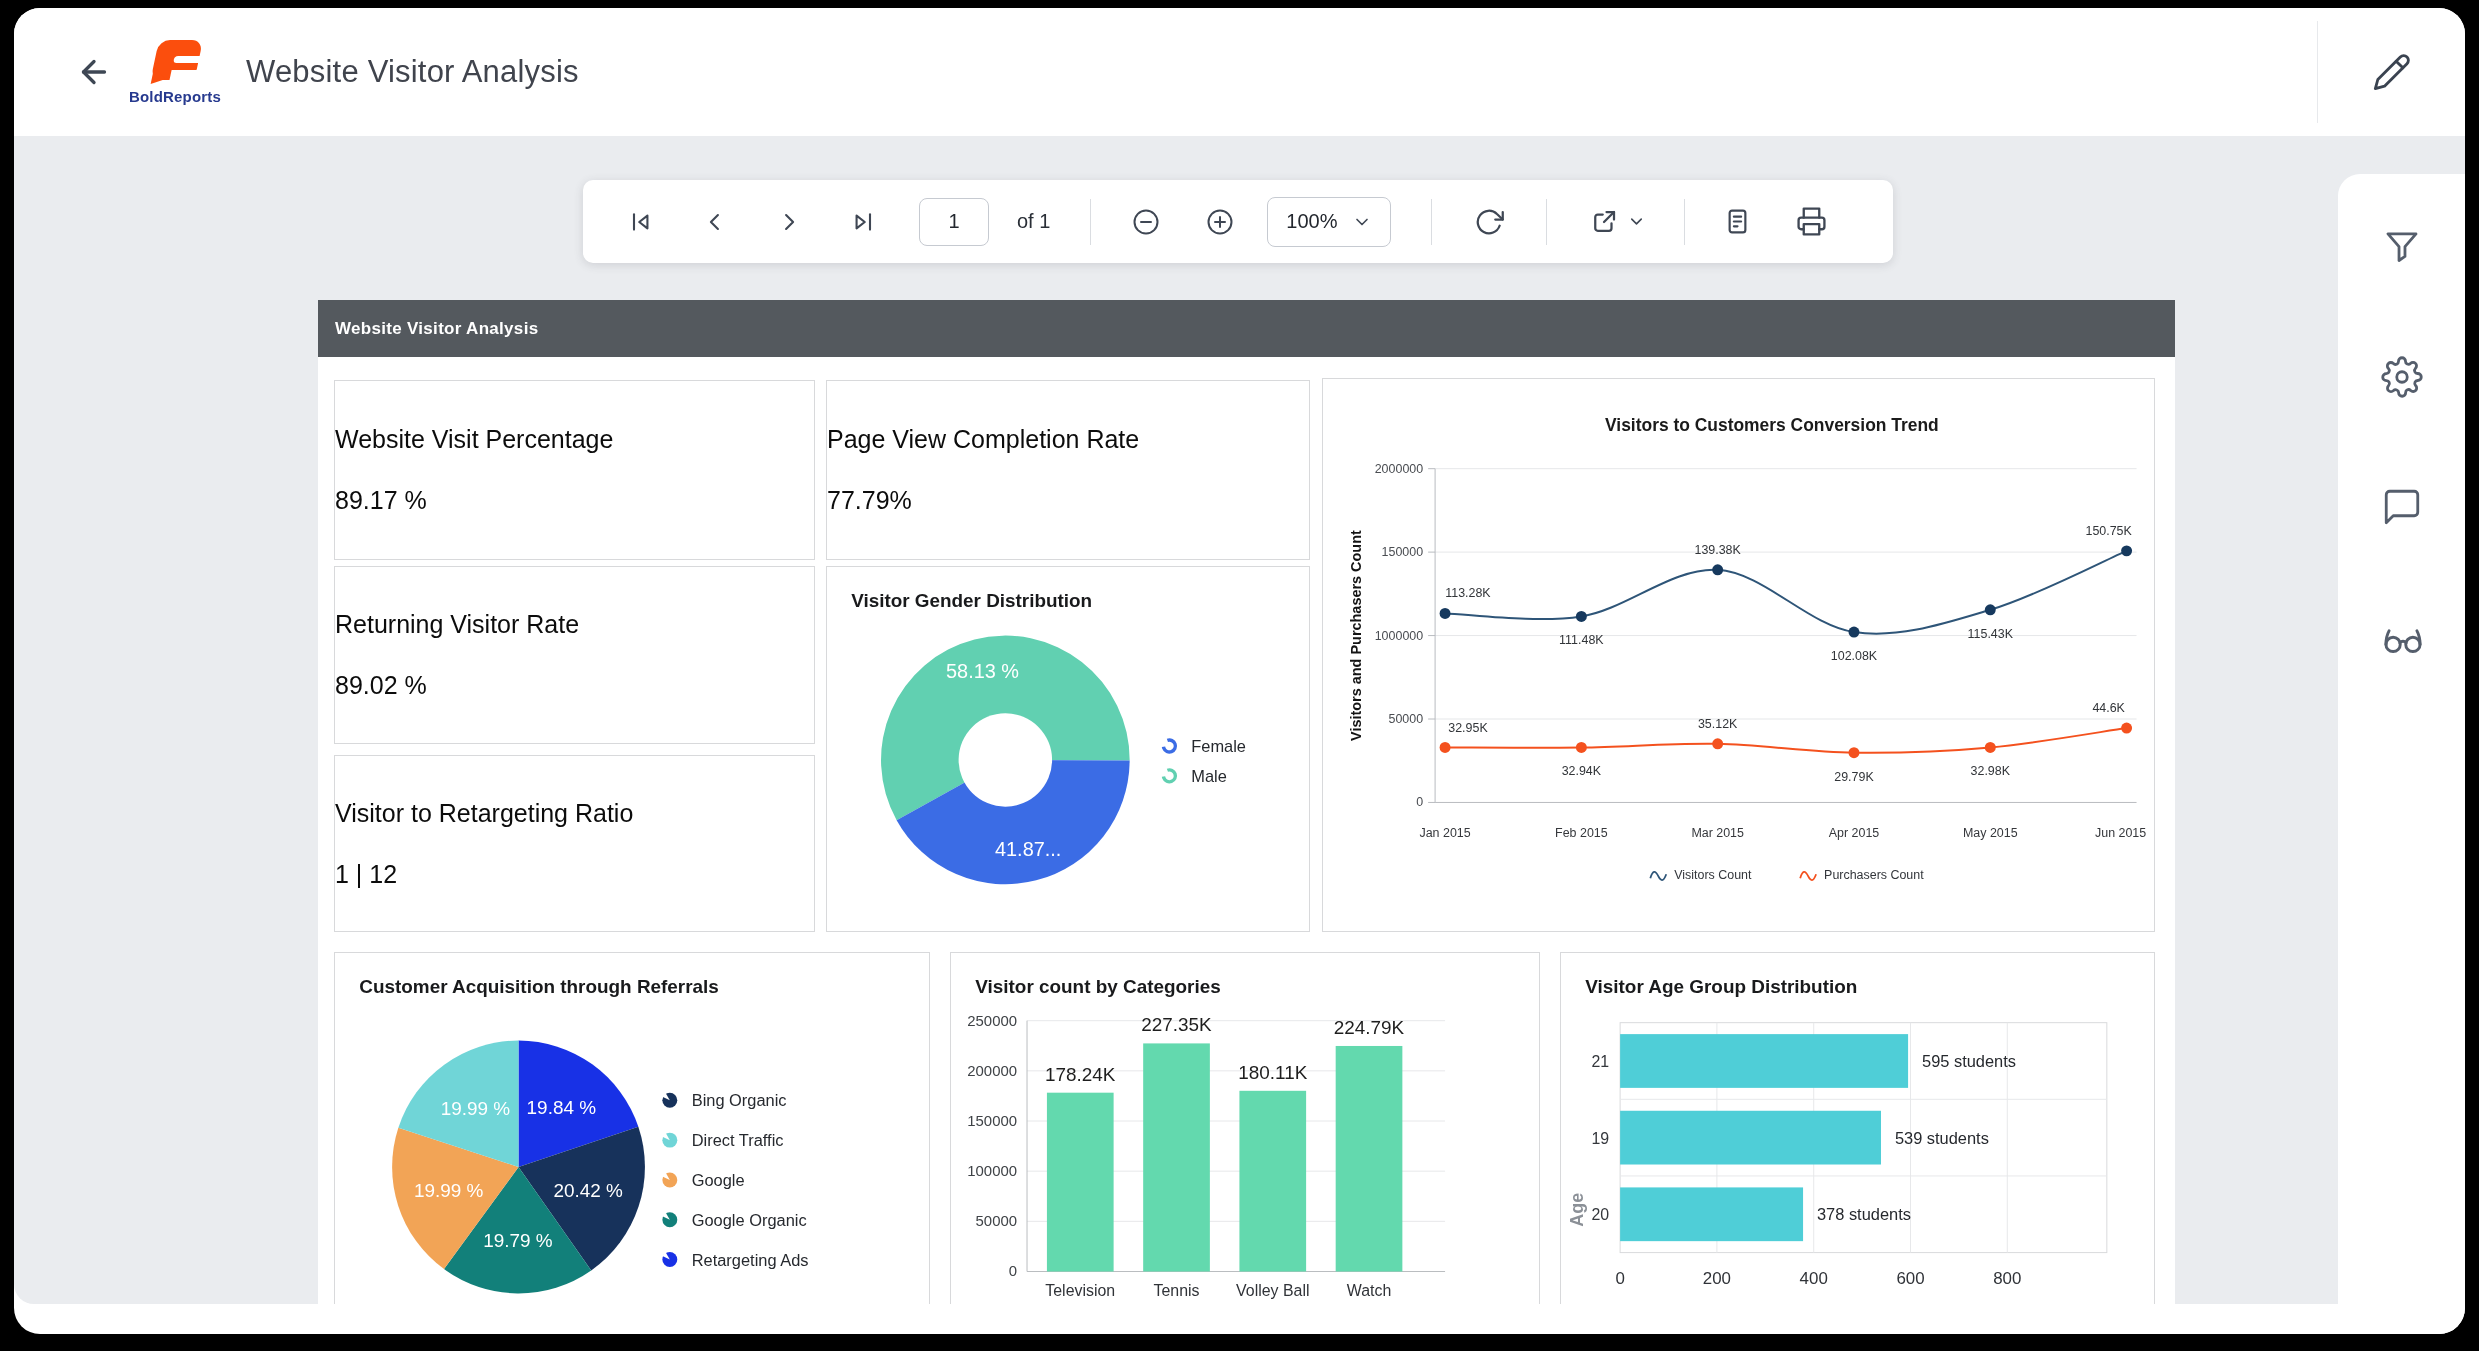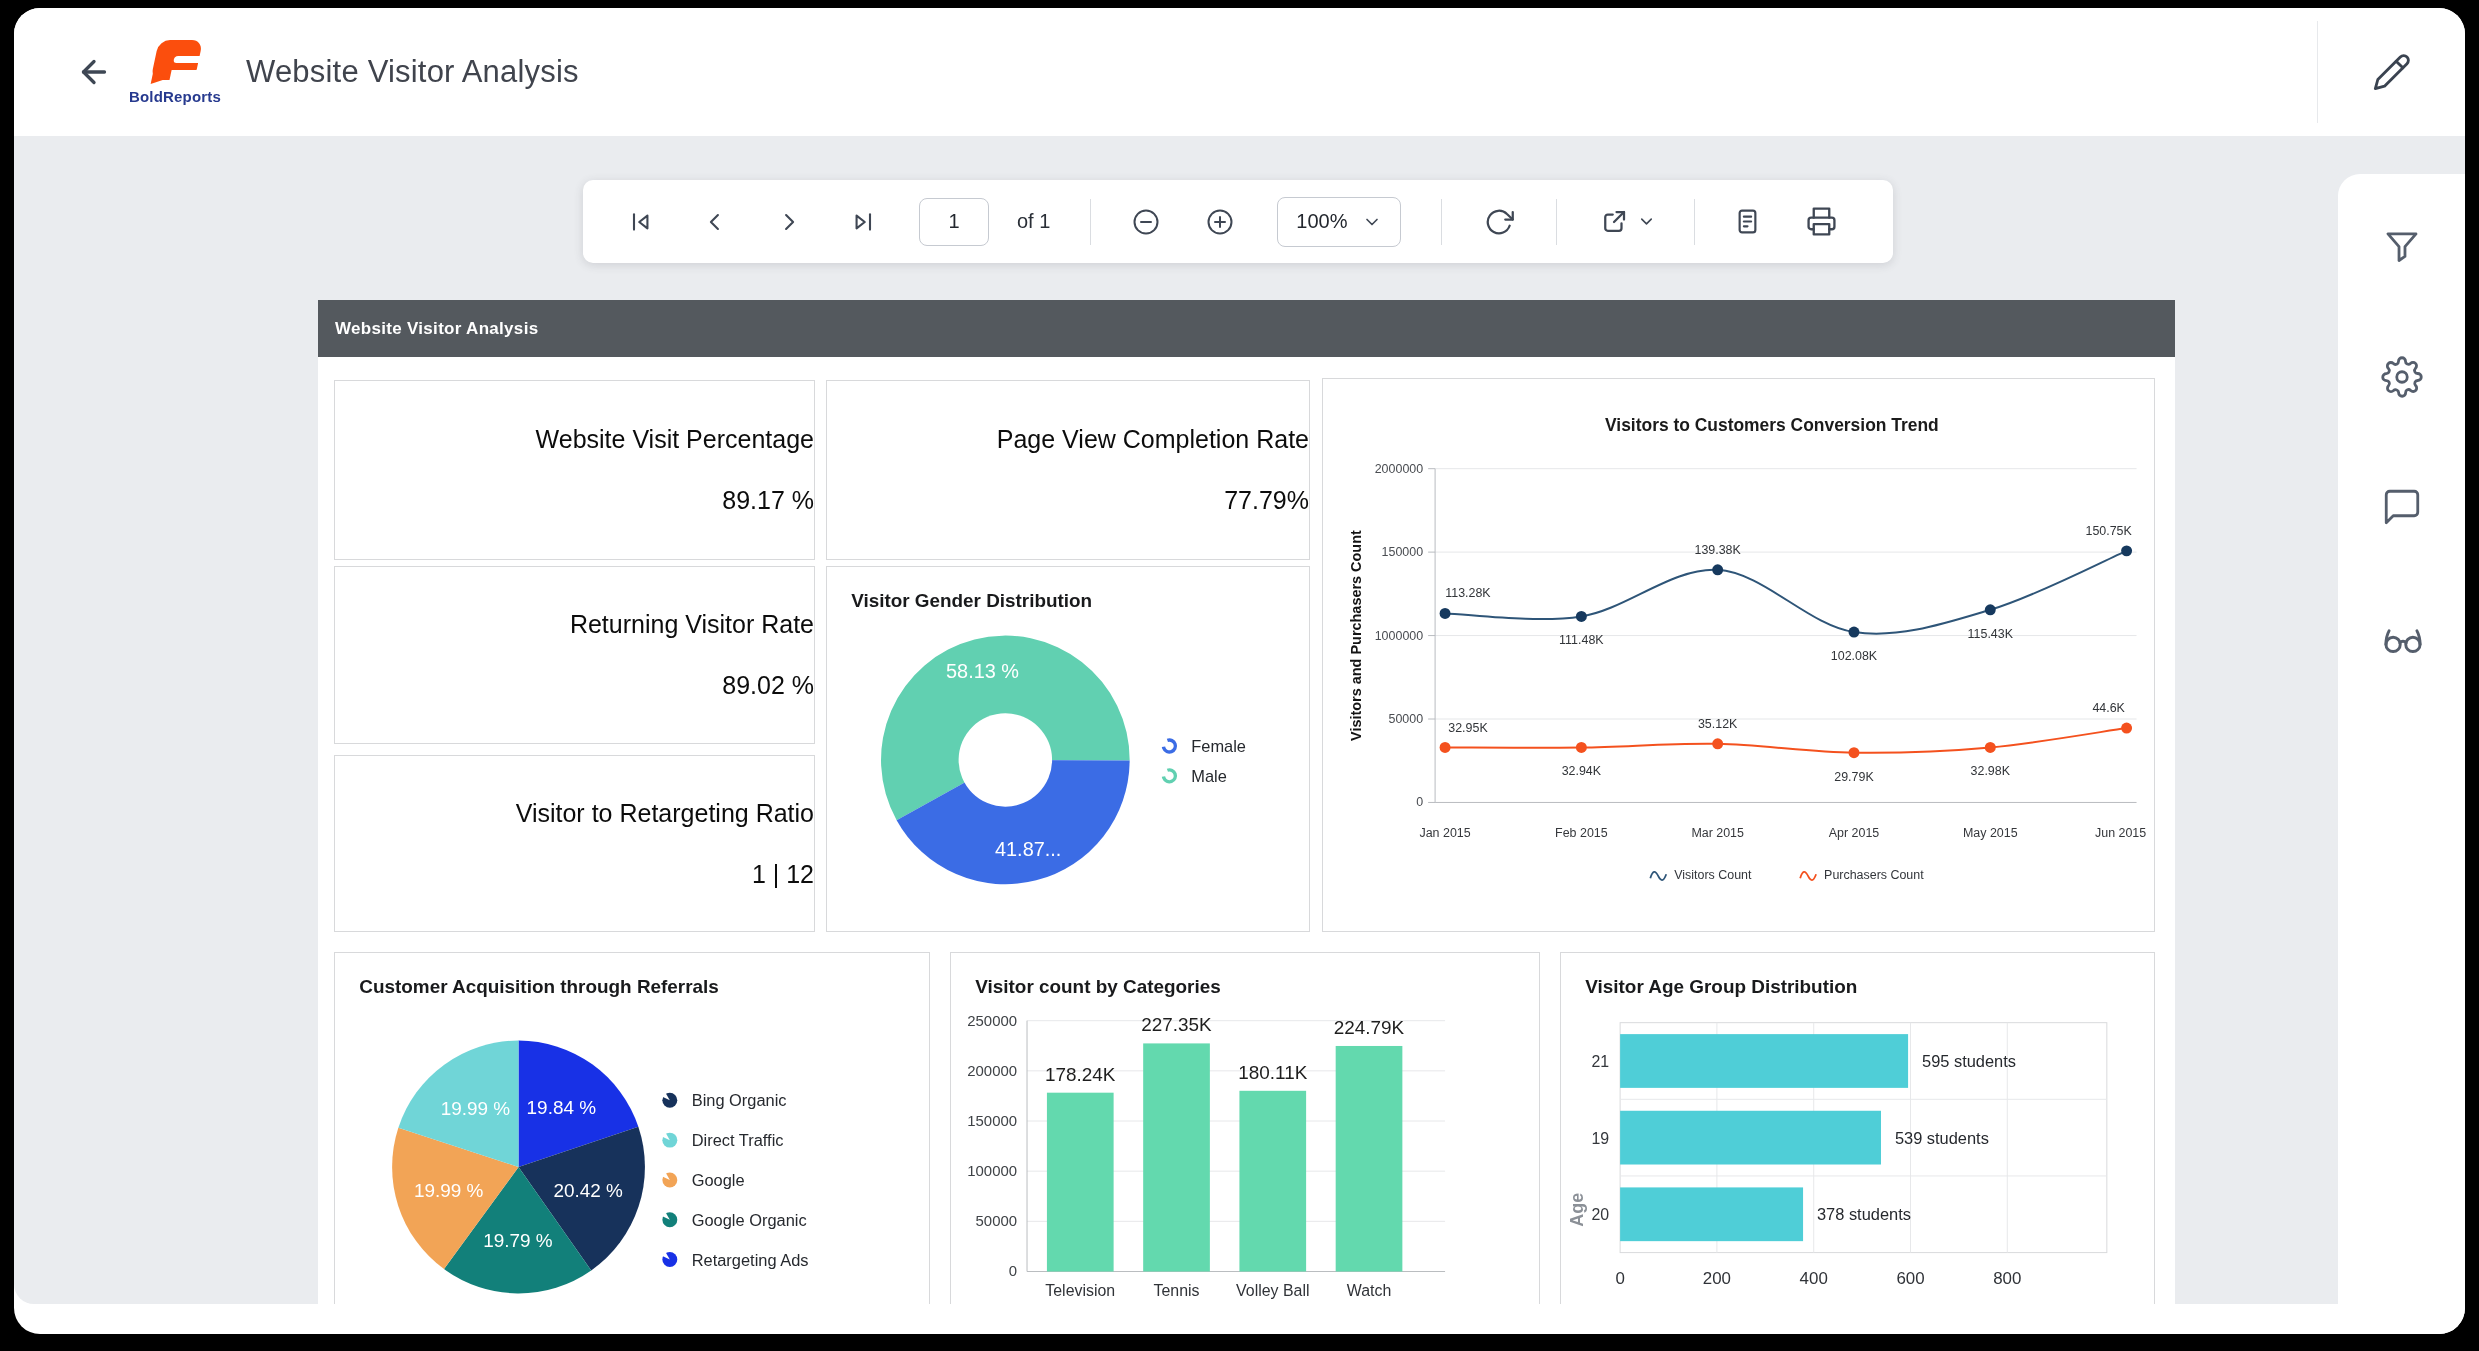--- a/index.html
+++ b/index.html
@@ -29,21 +29,21 @@
   .page-input{width:64px;height:44px;border:1px solid #c6cad1;border-radius:8px;text-align:center;
     font-size:20px;color:#23272e;font-family:inherit;}
   .of-label{font-size:20px;color:#2a2f37;}
   .zoom-box{display:flex;align-items:center;gap:14px;padding:0 18px;height:48px;border:1px solid #c6cad1;
     border-radius:8px;font-size:20px;color:#23272e;cursor:pointer;background:#fff;}
   
   .page{position:absolute;left:304px;top:292px;width:1857px;height:1004px;background:#fff;overflow:hidden;}
   .page-header{height:57px;background:#54595e;color:#fff;display:flex;align-items:center;padding-left:17px;
     font-size:17px;font-weight:bold;letter-spacing:.3px;}
   .card{position:absolute;background:#fff;border:1px solid #d8d9db;box-sizing:border-box;}
-  .kpi{display:flex;flex-direction:column;align-items:flex-end;justify-content:center;gap:32px;
+  .kpi{display:flex;flex-direction:column;align-items:flex-start;justify-content:center;gap:32px;
     font-size:25px;color:#0c0c0c;}
   #card-kpi1{left:16px;top:80px;width:481px;height:180px;}
   #card-kpi2{left:508px;top:80px;width:484px;height:180px;}
   #card-trend{left:1004px;top:78px;width:833px;height:554px;}
   #card-kpi3{left:16px;top:266px;width:481px;height:178px;}
   #card-donut{left:508px;top:266px;width:484px;height:366px;}
   #card-kpi4{left:16px;top:455px;width:481px;height:177px;}
   #card-pie{left:16px;top:652px;width:596px;height:430px;}
   #card-bar{left:632px;top:652px;width:590px;height:430px;}
   #card-hbar{left:1242px;top:652px;width:595px;height:430px;}
@@ -120,21 +120,21 @@
           <line x1="8" y1="12" x2="16" y2="12"></line>
       </svg>
     </button>
     <button class="tb-btn" style="margin-left:44px" title="Zoom in">
       <svg class="icon" viewBox="0 0 24 24" width="30" height="30" fill="none" stroke="#3f4754" stroke-width="1.6" stroke-linecap="round">
         <circle cx="12" cy="12" r="9.2"></circle>
           <line x1="8" y1="12" x2="16" y2="12"></line>
           <line x1="12" y1="8" x2="12" y2="16"></line>
       </svg>
     </button>
-    <div class="zoom-box" style="margin-left:42px">
+    <div class="zoom-box" style="margin-left:32px">
       <span>100%</span>
       <svg class="icon" viewBox="0 0 24 24" width="20" height="20" fill="none" stroke="#3f4754" stroke-width="2" stroke-linecap="round" stroke-linejoin="round">
         <polyline points="6 9 12 15 18 9"></polyline>
       </svg>
     </div>
     <div class="tb-divider" style="margin-left:40px"></div>
     <button class="tb-btn" style="margin-left:42px" title="Refresh">
       <svg class="icon" viewBox="0 0 24 24" width="30" height="30" fill="none" stroke="#3f4754" stroke-width="1.8" stroke-linecap="round" stroke-linejoin="round">
         <polyline points="23 4 23 10 17 10"></polyline>
           <path d="M20.49 15a9 9 0 1 1-2.12-9.36L23 10"></path>

